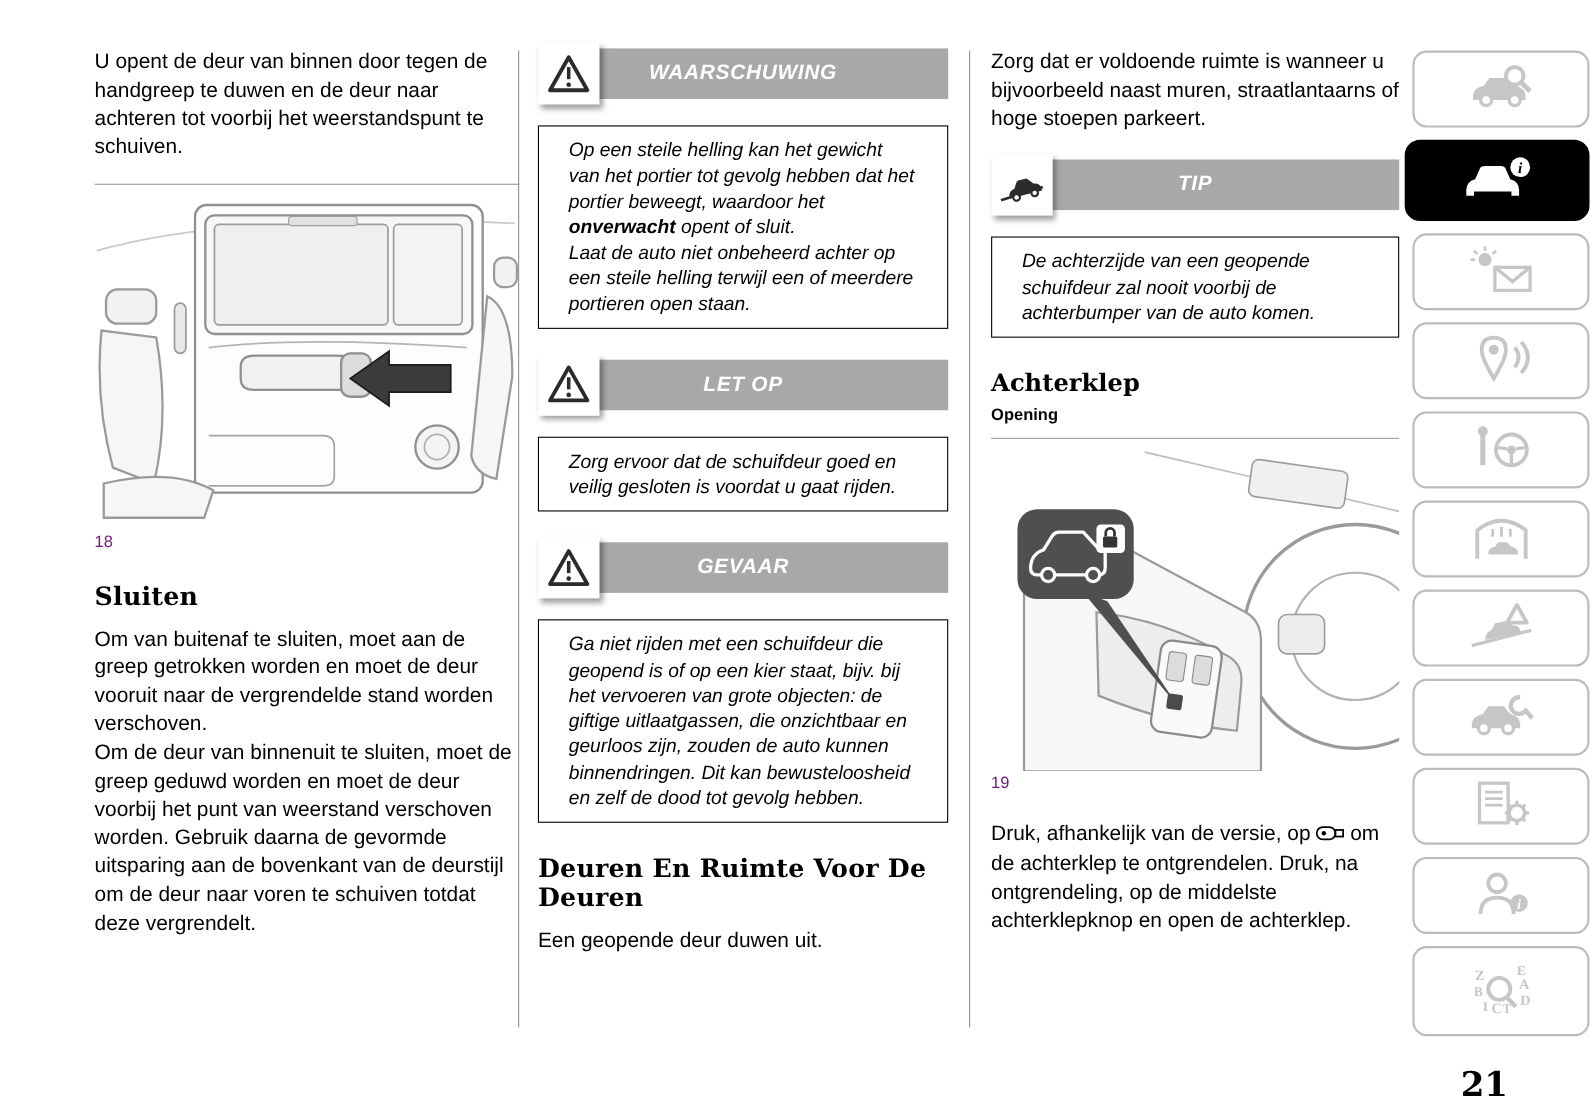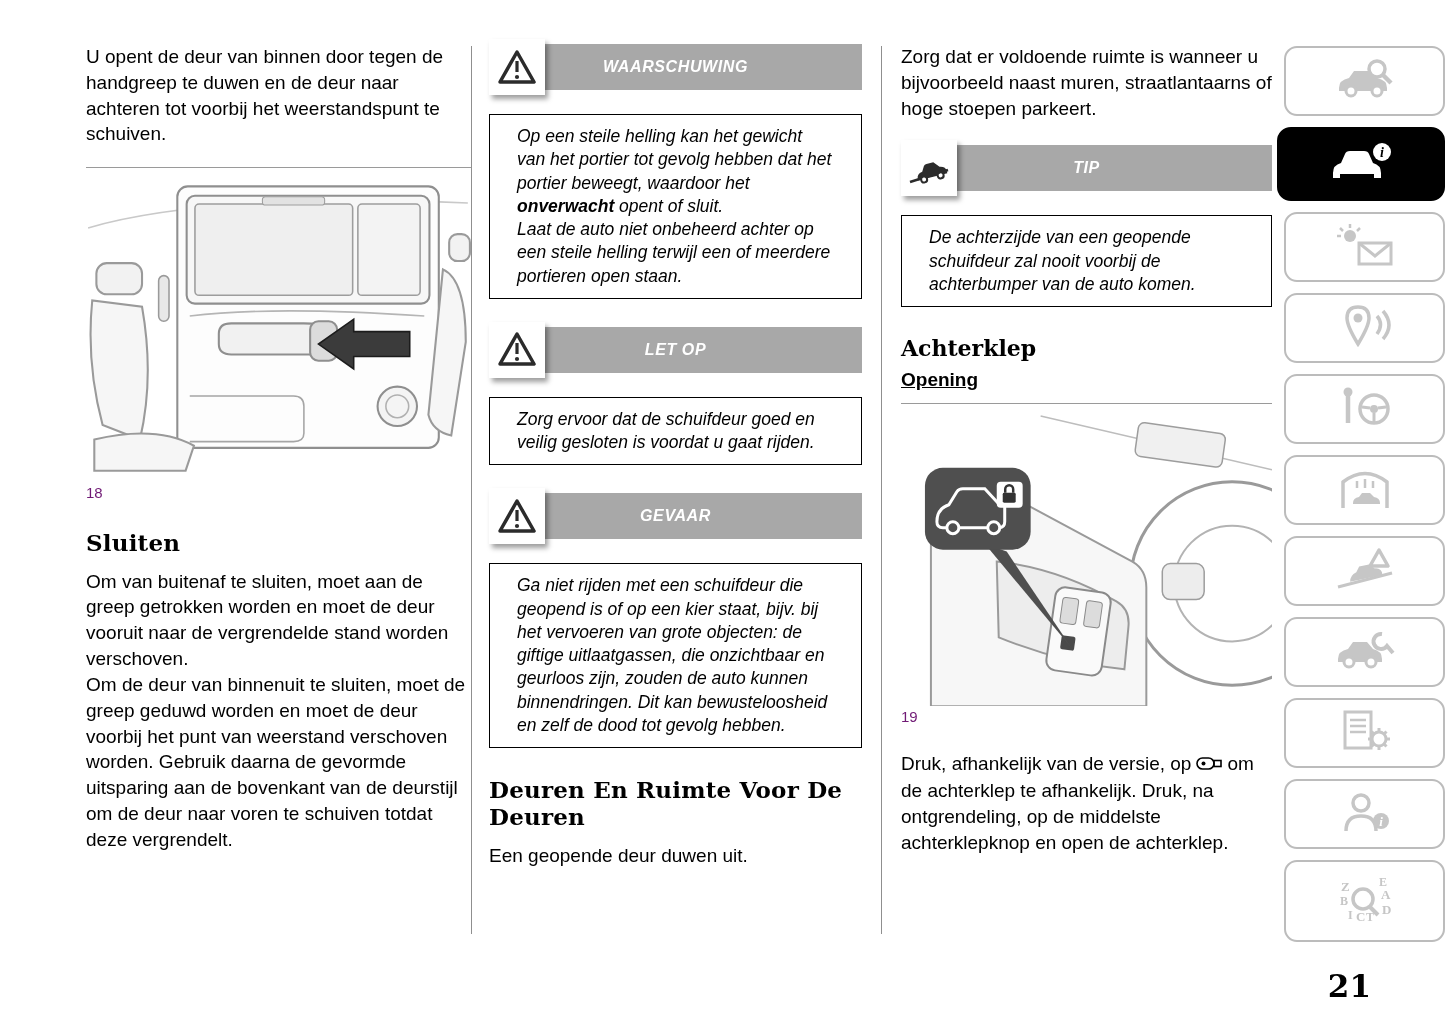--- a/index.html
+++ b/index.html
@@ -14,42 +14,42 @@
   .col-right { left:901px; width:371px; }
   .vdiv { position:absolute; top:46px; height:888px; width:1px; background:#8f8f8f; }
   .vdiv-1 { left:471px; } .vdiv-2 { left:881px; }
 
   .body-text { font-size:19px; line-height:1.36; }
   .heading {
     font-family:"DejaVu Serif", serif; font-weight:bold;
     font-size:23px; letter-spacing:.2px; line-height:1.18;
   }
   .subheading { font-family:"DejaVu Serif", serif; font-weight:bold; font-size:22px; }
-  .minor-heading { font-weight:bold; font-size:19px;text-decoration:underline; }
+  .minor-heading { font-weight:bold; font-size:15px; }
 
   
   .figure { border-top:1px solid #9a9a9a; margin-top:20px; padding-top:8px; }
   .fig-art svg { display:block; width:100%; height:auto; }
   .fig-label { font-size:15px; color:#701a75; margin-top:2px; }
 
   
   .alert { margin-bottom:28px; }
   .alert-bar {
     position:relative; height:46px; background:#a8a8a8;
     display:flex; align-items:center; justify-content:center;
     margin-bottom:24px;
   }
   .alert-icon {
     position:absolute; left:0; top:-5px; width:56px; height:56px;
     background:#fff; box-shadow:3px 4px 5px rgba(0,0,0,.38);
     display:flex; align-items:center; justify-content:center;
   }
   .alert-title {
     color:#fff; font-weight:bold; font-style:italic;
-    font-size:16px; letter-spacing:.6px;
+    font-size:19px; letter-spacing:.6px;
   }
   .alert-box {
     border:1.5px solid #000; padding:10px 27px;
     font-style:italic; font-size:17.5px; line-height:1.33;
   }
   .alert-box p.gap { margin-top:14px; }
 
   
   .inline-icon { display:inline-block; vertical-align:-1px; margin:0 5px; }
   .tailgate-heading { margin:28px 0 14px; }
@@ -229,21 +229,21 @@
           <path d="M104.5 81 v-3.5 a4 4 0 0 1 8 0 v3.5" fill="none" stroke="#333333" stroke-width="2.5"></path>
         </svg>
       </div>
       <figcaption class="fig-label">19</figcaption>
     </figure>
 
     <p class="body-text" style="margin-top:26px;"><span>Druk, afhankelijk van de versie, op</span><span class="inline-icon"><svg width="26" height="15" viewBox="0 0 26 15">
             <rect x="1" y="2" width="17" height="11" rx="5.5" fill="none" stroke="#000" stroke-width="1.6"></rect>
             <rect x="18" y="4.5" width="7" height="6" fill="none" stroke="#000" stroke-width="1.6"></rect>
             <circle cx="7.5" cy="7.5" r="2" fill="#000"></circle>
-          </svg></span><span>om de achterklep te afhankelijk. Druk, na ontgrendeling, op de middelste achterklepknop en open de achterklep.</span></p>
+          </svg></span><span>om de achterklep te ontgrendelen. Druk, na ontgrendeling, op de middelste achterklepknop en open de achterklep.</span></p>
   </div>
 
   <nav class="sidebar">
 
     <div class="side-tab">
       <span>
         <svg width="60" height="44" viewBox="0 0 60 44">
           <path d="M4 31 q0 -8 10 -10 l5 -7 h16 l7 7 q10 2 10 10 v3 h-48 z" fill="#c6c6c6"></path>
           <circle cx="16" cy="34" r="5" fill="#fff" stroke="#c6c6c6" stroke-width="3"></circle>
           <circle cx="42" cy="34" r="5" fill="#fff" stroke="#c6c6c6" stroke-width="3"></circle>

